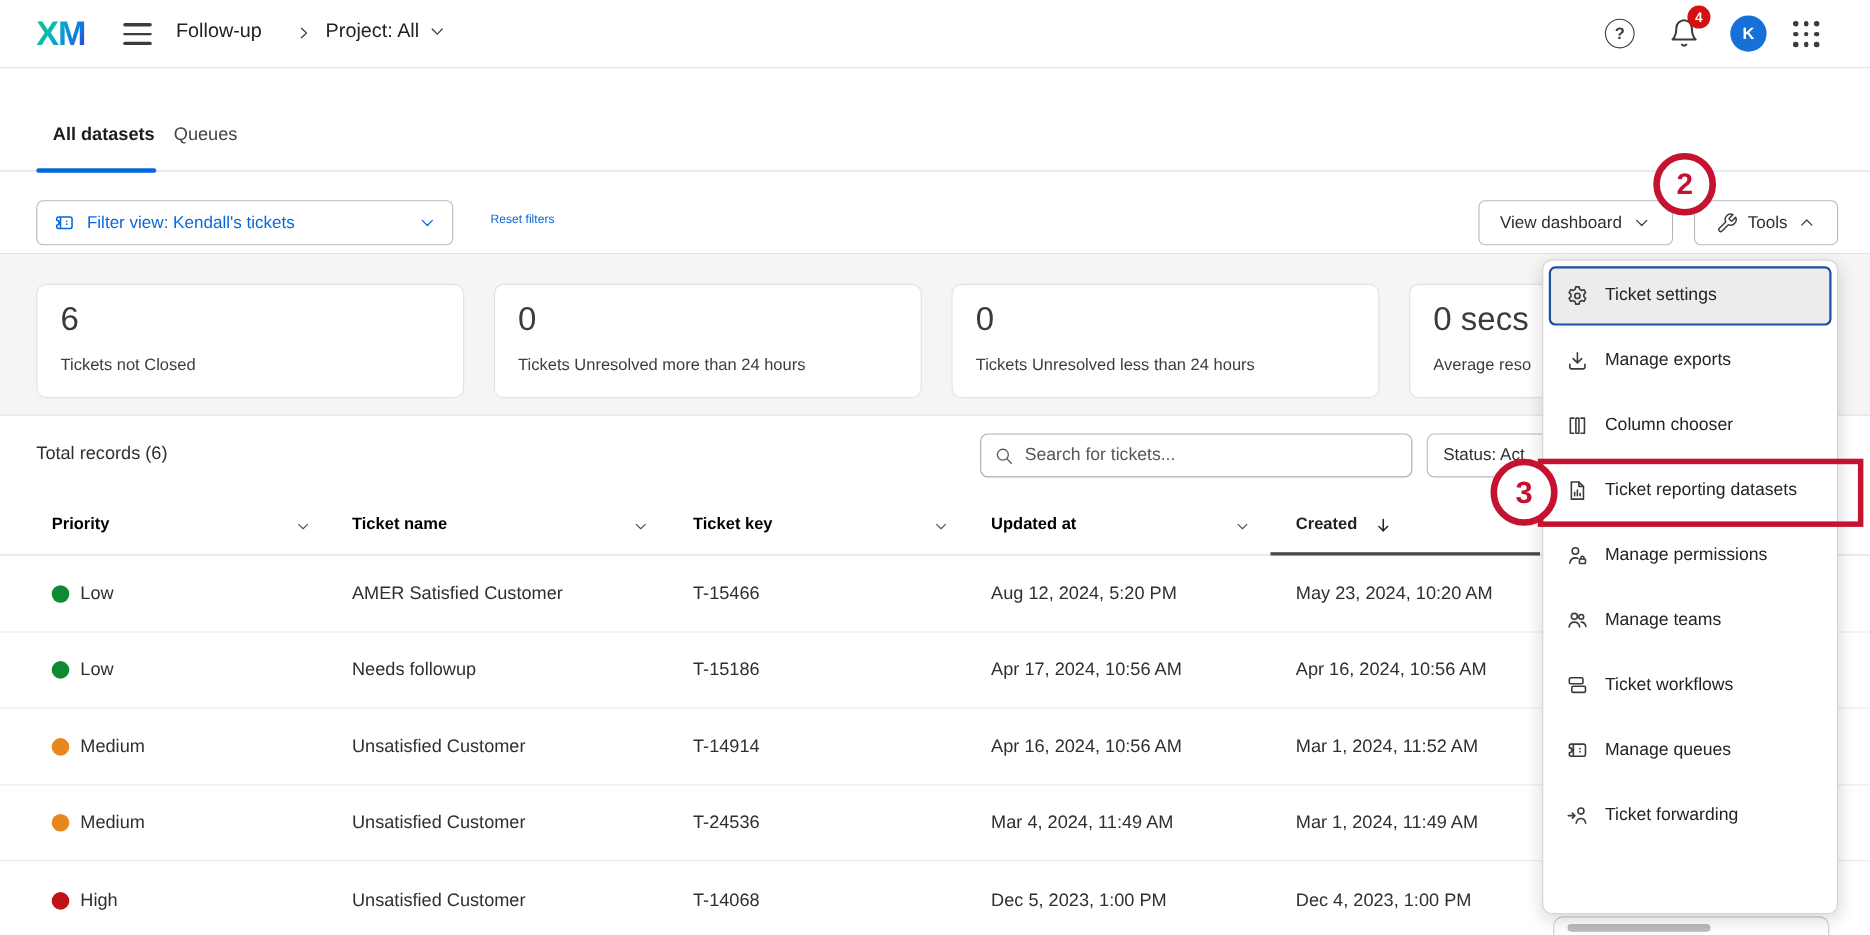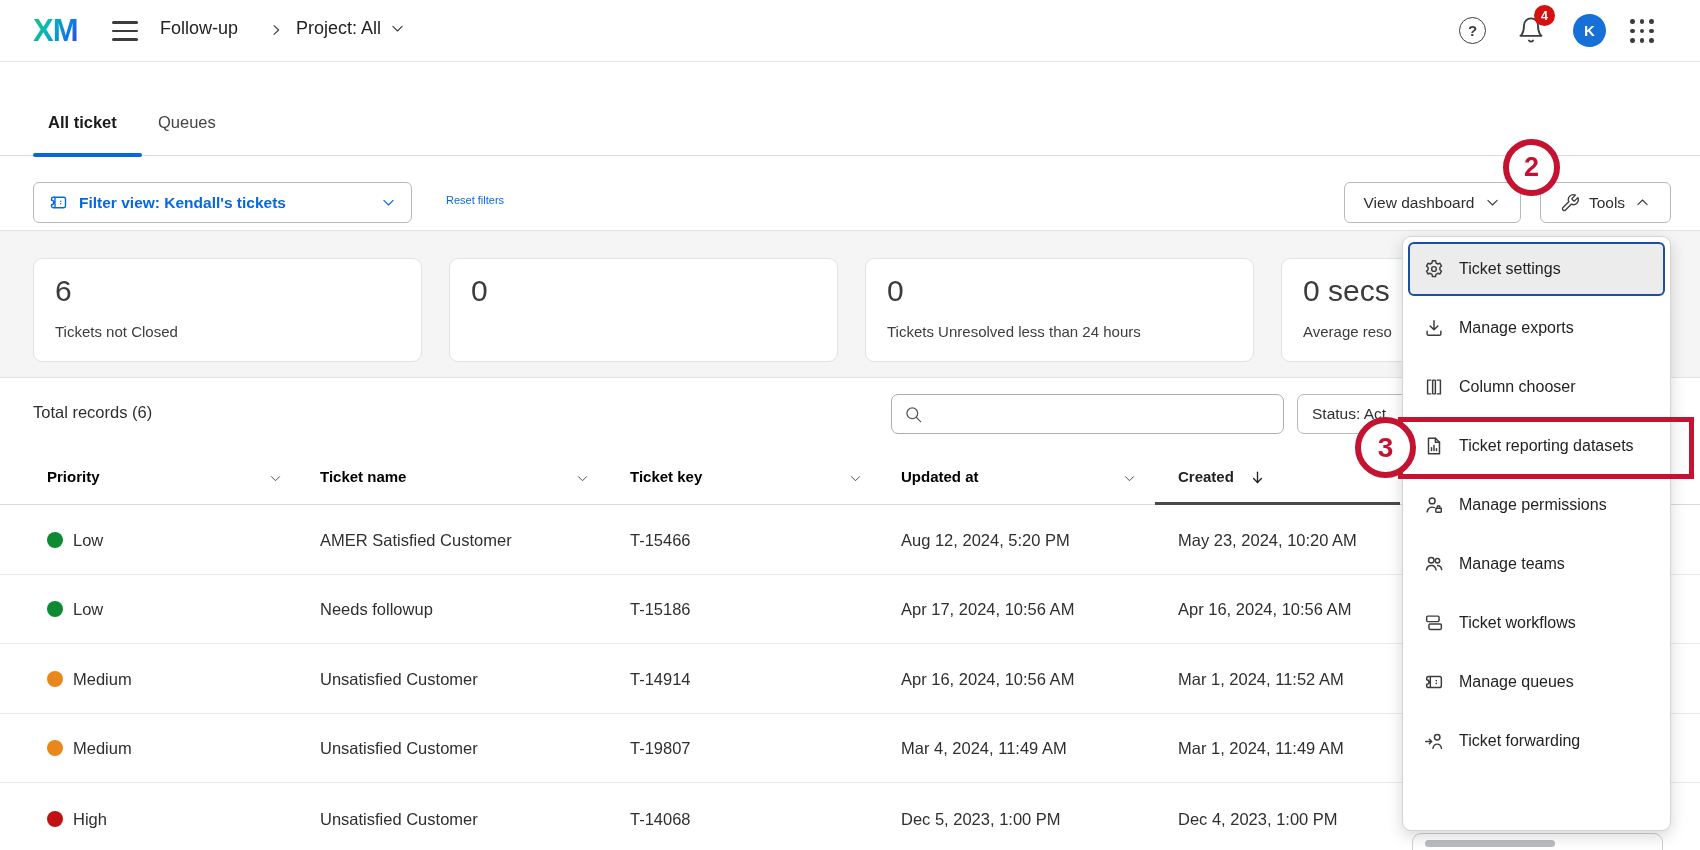--- a/index.html
+++ b/index.html
@@ -32,21 +32,21 @@
 
   
   .tab { top:113px; font-size:16.5px; color:#444; cursor:pointer; }
   .tab.active { font-weight:700; color:#1c1c1c; }
   .tabline { left:0; top:155px; width:1700px; height:1px; background:#dcdcdc; }
   .tab-underline { left:33px; top:153px; width:109px; height:3.5px; background:#0768dd; border-radius:2px; }
 
   
   .btn { background:#fff; border:1px solid #b9b9b9; border-radius:6px; display:flex; align-items:center;
          font-size:15.5px; color:#2f2f2f; cursor:pointer; }
-  .filter-view { left:33px; top:182px; width:379px; height:41px; padding:0 14px; color:#0768dd; gap:10px;font-weight:bold; }
+  .filter-view { left:33px; top:182px; width:379px; height:41px; padding:0 14px; color:#0768dd; gap:10px; }
   .filter-view .sp { flex:1; }
   .reset-link { left:446px; top:194px; font-size:11px; color:#0768dd; cursor:pointer; }
   .view-dash { left:1344px; top:182px; width:177px; height:41px; justify-content:center; gap:10px; }
   .tools-btn { left:1540px; top:182px; width:131px; height:41px; justify-content:center; gap:9px; }
   .blue-ic { stroke:#0768dd; }
 
   
   .band { left:0; top:230px; width:1700px; height:148px; background:#f5f5f5; border-top:1px solid #e3e3e3; border-bottom:1px solid #e3e3e3; }
   .card { top:258px; width:389px; height:104px; background:#fff; border:1px solid #e2e2e2; border-radius:9px; padding:15px 21px; }
   .card .val { font-size:30px; color:#3b3b3b; }
@@ -131,21 +131,21 @@
       <i></i>
       <i></i>
       <i></i>
       <i></i>
       <i></i>
       <i></i>
       <i></i>
       <i></i>
     </div>
 
-  <div class="abs tab active" style="left:48px">All ticket</div>
+  <div class="abs tab active" style="left:48px">All datasets</div>
   <div class="abs tab" style="left:158px">Queues</div>
   <div class="abs tabline"></div>
   <div class="abs tab-underline"></div>
 
   <div class="abs btn filter-view">
     <svg class="ic blue-ic" width="21" height="21" viewBox="0 0 24 24">
       <path d="M8 6h10a2 2 0 0 1 2 2v8a2 2 0 0 1-2 2H8M8 6H6a2 2 0 0 0-2 2v1.5a2.5 2.5 0 0 1 0 5V16a2 2 0 0 0 2 2h2M8 6v12"></path>
       <circle cx="14.5" cy="10.5" r="0.9" fill="#0768dd" stroke="none"></circle>
         <circle cx="14.5" cy="13.5" r="0.9" fill="#0768dd" stroke="none"></circle>
     </svg>
@@ -172,36 +172,38 @@
       </svg>
   </div>
 
   <div class="abs band"></div>
   <div class="abs card" style="left:33px">
     <div class="val">6</div>
     <div class="lbl">Tickets not Closed</div>
   </div>
   <div class="abs card" style="left:449px">
     <div class="val">0</div>
+    <div class="lbl">Tickets Unresolved more than 24 hours</div>
   </div>
   <div class="abs card" style="left:865px">
     <div class="val">0</div>
     <div class="lbl">Tickets Unresolved less than 24 hours</div>
   </div>
   <div class="abs card" style="left:1281px; width:390px">
     <div class="val">0 secs</div>
     <div class="lbl">Average reso</div>
   </div>
 
   <div class="abs total">Total records (6)</div>
   <div class="abs search">
     <svg class="ic" width="19" height="19" viewBox="0 0 24 24" style="stroke:#555">
         <circle cx="10.5" cy="10.5" r="6.8"></circle>
         <line x1="15.6" y1="15.6" x2="21" y2="21"></line>
       </svg>
+    <input type="text" placeholder="Search for tickets..." style="">
   </div>
   <div class="abs status-chip">Status: Act</div>
 
   <div class="abs thead-lbl" style="left:47px">Priority</div>
   <div class="abs th-chev" style="left:268px">
       <svg class="ic" width="15" height="15" viewBox="0 0 24 24" style="stroke:#4f4f4f">
         <polyline points="5.5 9 12 15.5 18.5 9"></polyline>
       </svg>
     </div>
   <div class="abs thead-lbl" style="left:320px">Ticket name</div>
@@ -253,21 +255,21 @@
     <span class="cell c-pr">Medium</span>
     <span class="cell c-name">Unsatisfied Customer</span>
     <span class="cell c-key">T-14914</span>
     <span class="cell c-upd">Apr 16, 2024, 10:56 AM</span>
     <span class="cell c-cre">Mar 1, 2024, 11:52 AM</span>
   </div>
   <div class="abs trow bordered" style="top:714px">
     <span class="dot" style="background-color: rgb(232, 135, 28);"></span>
     <span class="cell c-pr">Medium</span>
     <span class="cell c-name">Unsatisfied Customer</span>
-    <span class="cell c-key">T-19807</span>
+    <span class="cell c-key">T-24536</span>
     <span class="cell c-upd">Mar 4, 2024, 11:49 AM</span>
     <span class="cell c-cre">Mar 1, 2024, 11:49 AM</span>
   </div>
   <div class="abs trow" style="top:784px">
     <span class="dot" style="background-color: rgb(192, 18, 18);"></span>
     <span class="cell c-pr">High</span>
     <span class="cell c-name">Unsatisfied Customer</span>
     <span class="cell c-key">T-14068</span>
     <span class="cell c-upd">Dec 5, 2023, 1:00 PM</span>
     <span class="cell c-cre">Dec 4, 2023, 1:00 PM</span>

